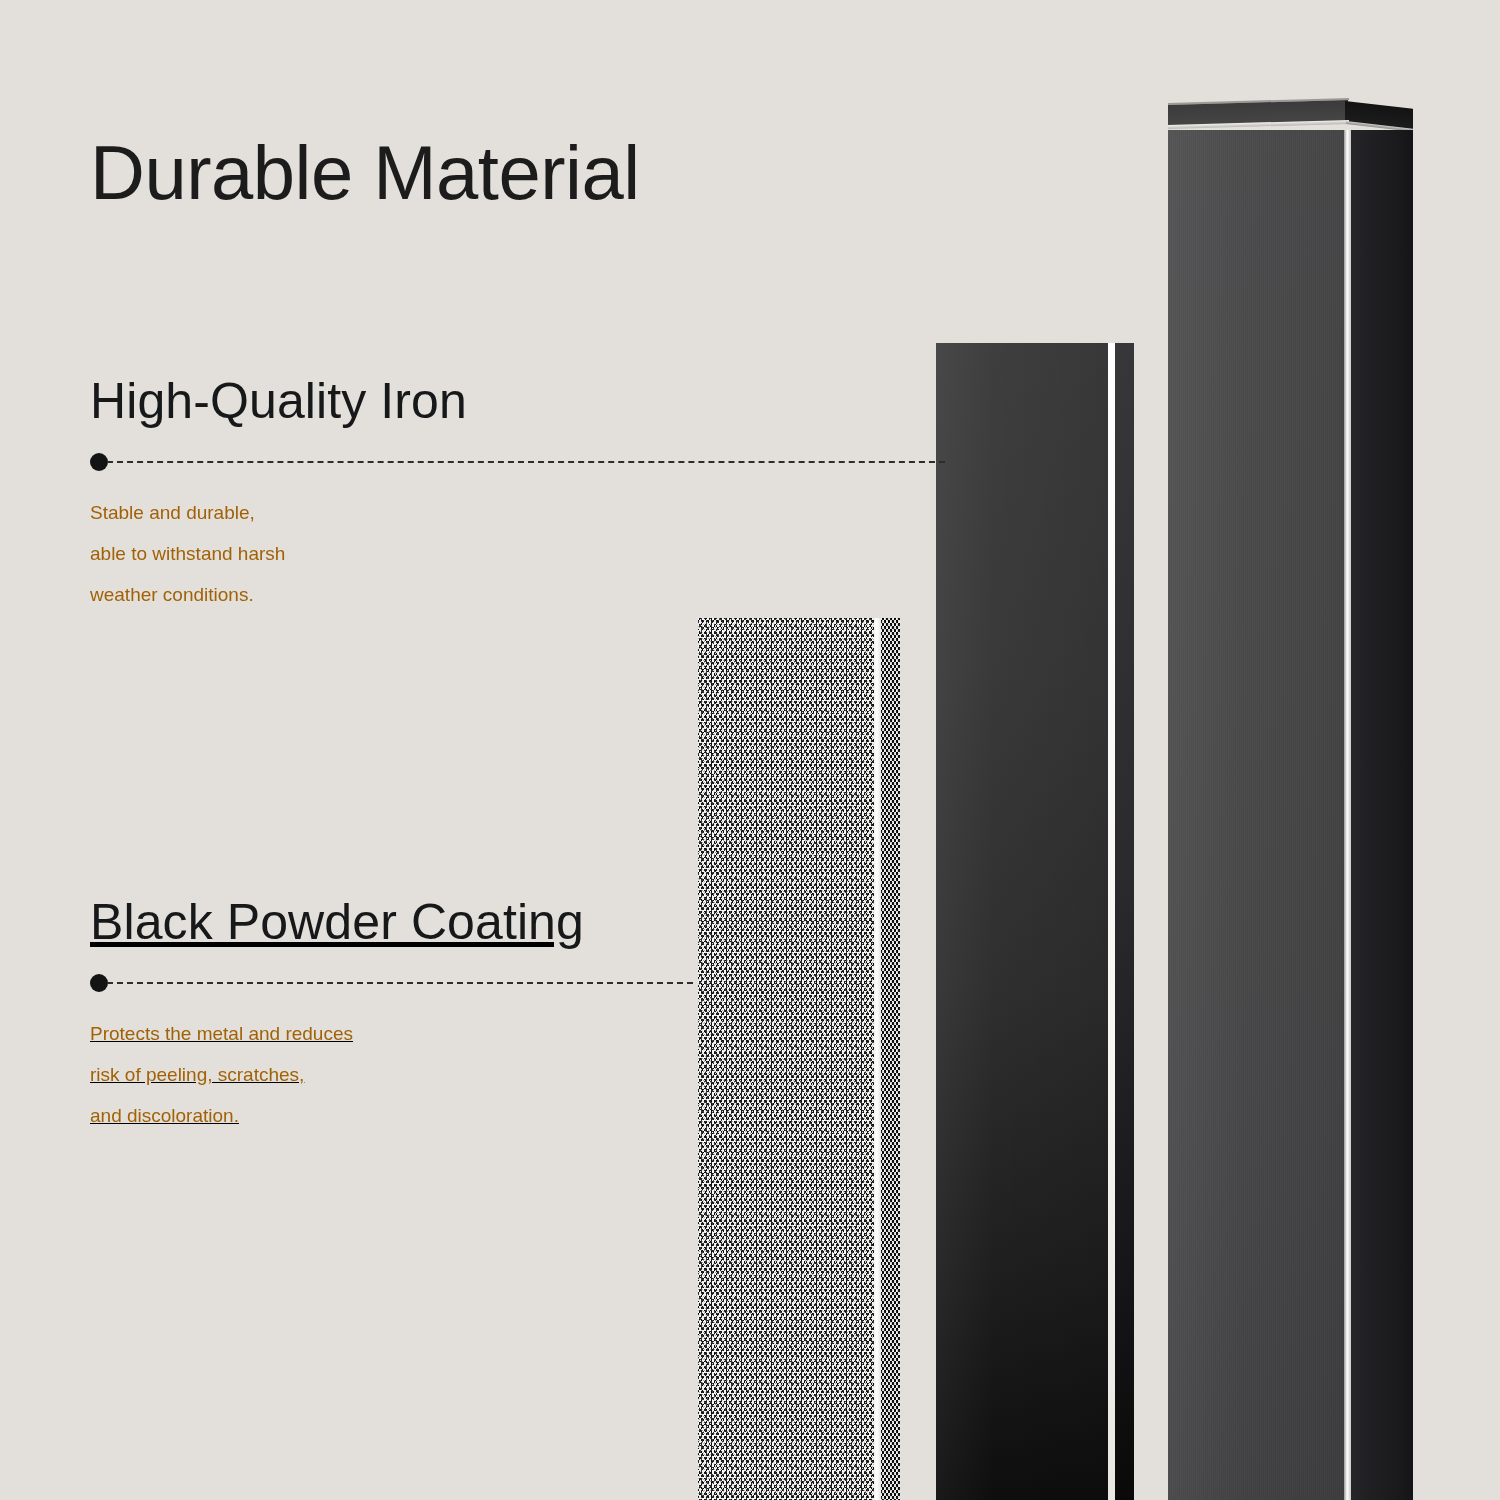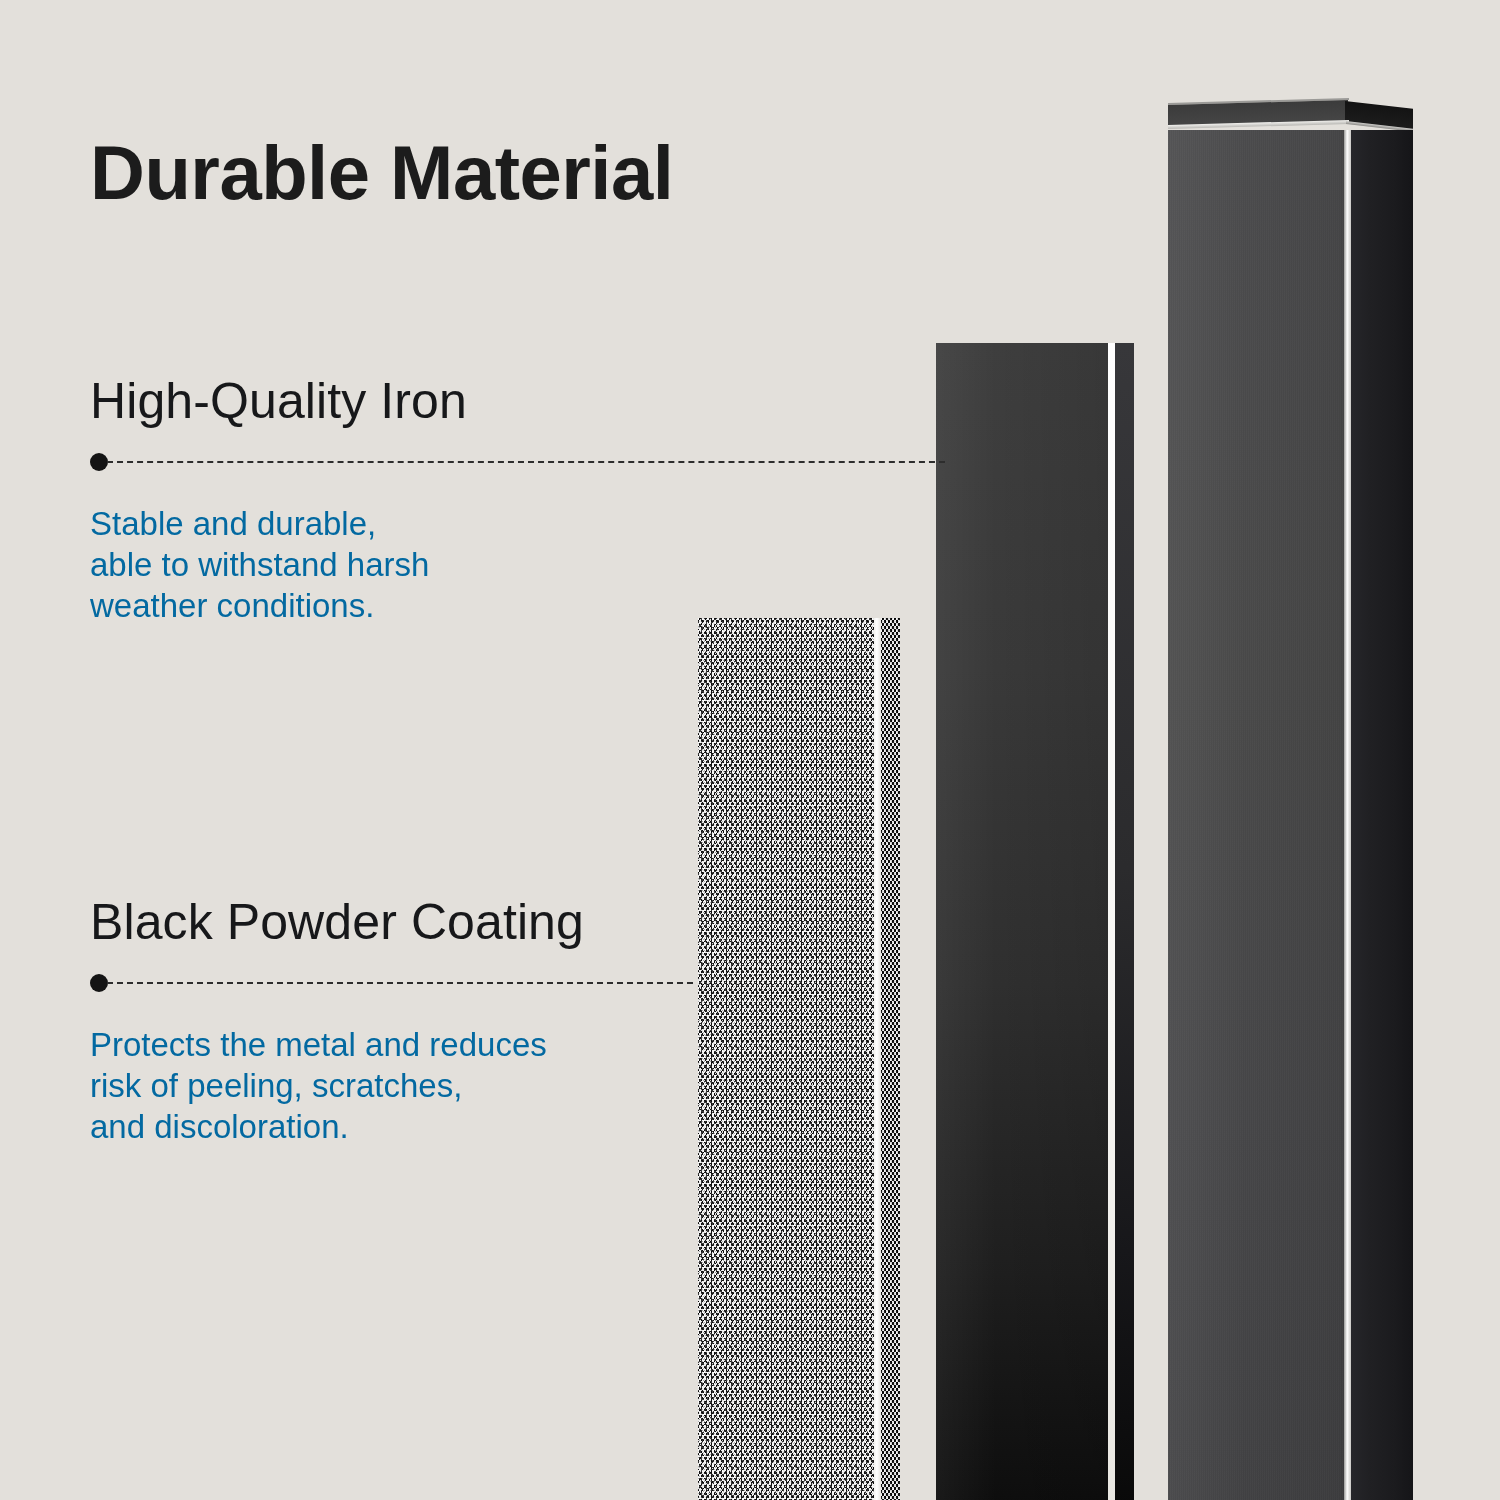--- a/index.html
+++ b/index.html
@@ -231,21 +231,21 @@
     background: linear-gradient(to right, #26262a 0%, #202023 30%, #1b1b1e 70%, #151518 100%);
   }
 
   
 
   #page-title {
     position: absolute;
     left: 90px;
     top: 78px;
     font-size: 76px;
-    font-weight: 700;
+    font-weight: 400;
     letter-spacing: -0.5px;
     color: #1c1c1c;
     white-space: nowrap;
   }
 
   .callout {
     position: absolute;
   }
 
   .callout-heading {
@@ -273,31 +273,31 @@
   }
   .leader-line {
     position: absolute;
     left: 17px;
     top: 9px;
     height: 0;
     border-top: 2px dashed #2d2d2d;
   }
 
   .callout-body {
-    margin-top: 31px;
-    font-size: 33px;
+    margin-top: 20px;
+    font-size: 19px;
     line-height: 41px;
-    color: #0369a1;
+    color: #a16207;
     white-space: pre-line;
   }
 
   #callout-iron { left: 90px; top: 372px; }
   #callout-iron .leader-line { width: 838px; }
 
-  #callout-coating { left: 90px; top: 893px; }
+  #callout-coating { left: 90px; top: 893px; text-decoration: underline; }
   #callout-coating .leader-line { width: 586px; }
 </style>
 </head>
 <body>
 
 <div id="scene">
 
   <div class="post" id="post-coated">
     <div class="face-main"></div>
     <div class="edge-highlight"></div>

